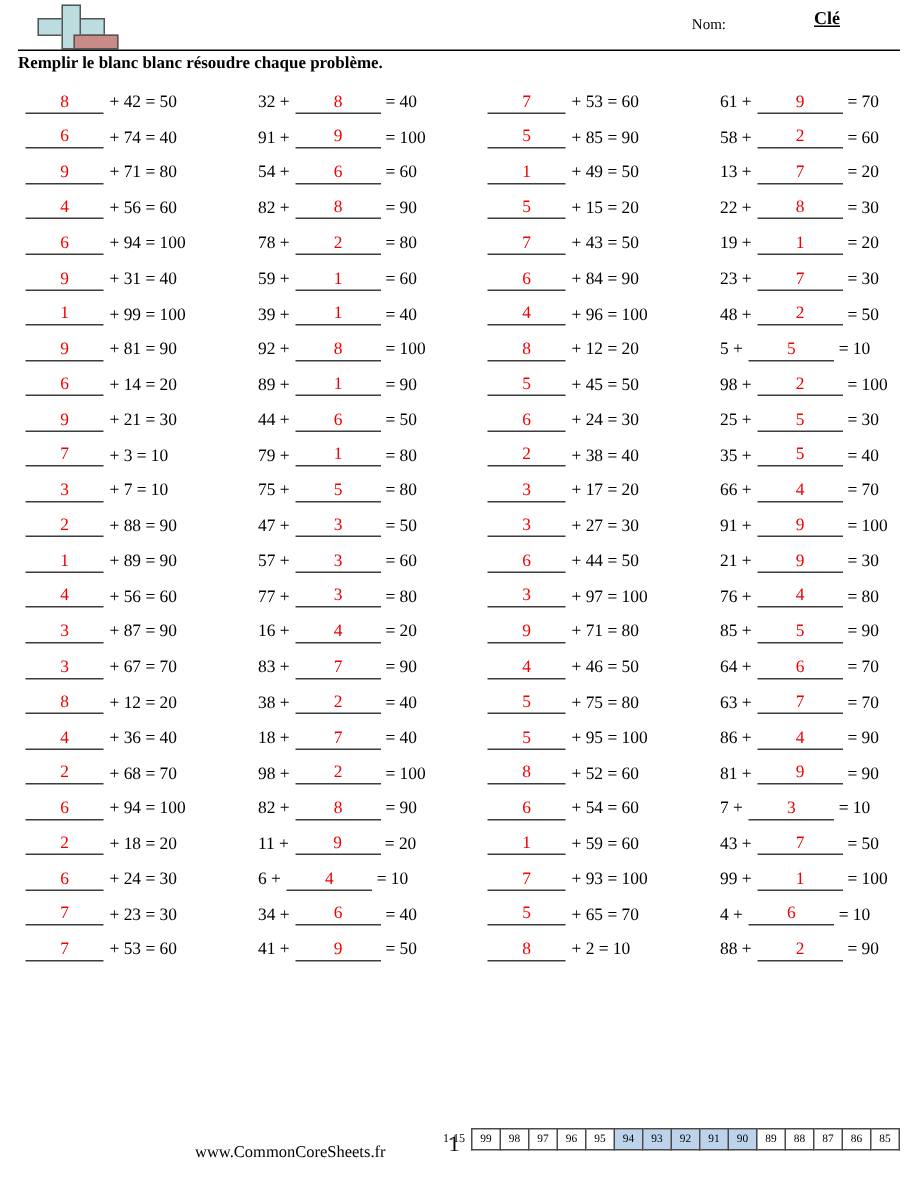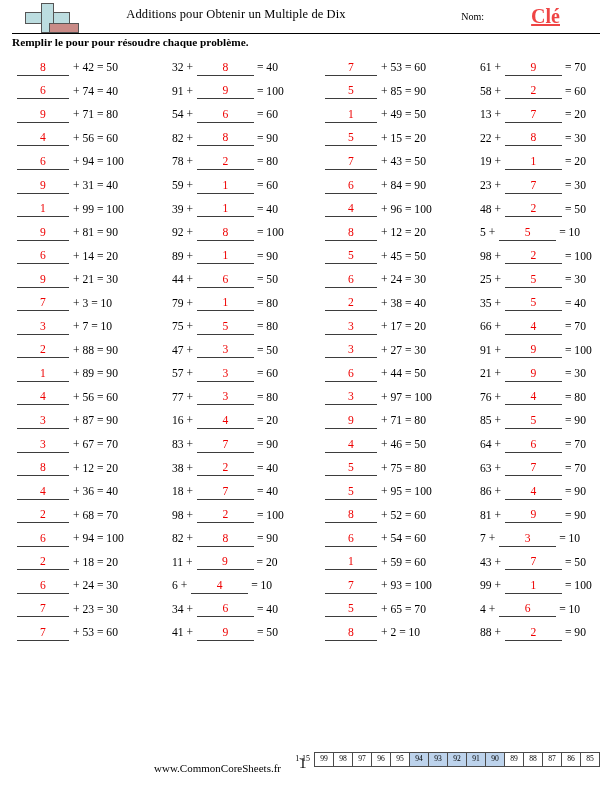--- a/index.html
+++ b/index.html
@@ -68,23 +68,23 @@
     position: absolute;
     right: 128px;
     top: 11px;
     font-size: 10px;
     text-align: center;
   }
   .nom-value {
     position: absolute;
     right: 52px;
     top: 5px;
-    font-size: 20px;
+    font-size: 12px;
     font-weight: bold;
-    color: #ef4444;
+    color: #000000;
     text-decoration: underline;
   }
   .header-rule {
     position: absolute;
     left: 12px;
     right: 12px;
     top: 33px;
     border-top: 1.6px solid #000;
   }
   .instructions {
@@ -174,21 +174,20 @@
     align-items: center;
     justify-content: center;
     font-size: 13px;
     font-weight: bold;
   }
   .site-url {
     position: absolute;
     left: 118px;
     top: 10px;
     font-size: 11px;
-    margin-left: 24px;
   }
   .page-num {
     position: absolute;
     left: 287px;
     top: 3px;
     font-size: 15px;
   }
   .score-table {
     position: absolute;
     right: 0;
@@ -216,26 +215,25 @@
 </style>
 </head>
 <body>
 
 <div class="header">
   <div class="logo-wrap">
     <div class="logo-plus-h"></div>
     <div class="logo-plus-v"></div>
     <div class="logo-bar"></div>
   </div>
-  <div class="header-title">Additions pour Obtenir un Multiple de Dix</div>
   <div class="nom-label">Nom:</div>
   <div class="nom-value">Clé</div>
   <div class="header-rule"></div>
 </div>
-<div class="instructions">Remplir le pour pour résoudre chaque problème.</div>
+<div class="instructions">Remplir le blanc blanc résoudre chaque problème.</div>
 
 <div class="grid">
   <div class="col col-1">
       <div class="prob blank-first">
         <span class="blank">8</span>
         <span class="term">+ 42 = 50</span>
       </div>
       <div class="prob blank-first">
         <span class="blank">6</span>
         <span class="term">+ 74 = 40</span>

